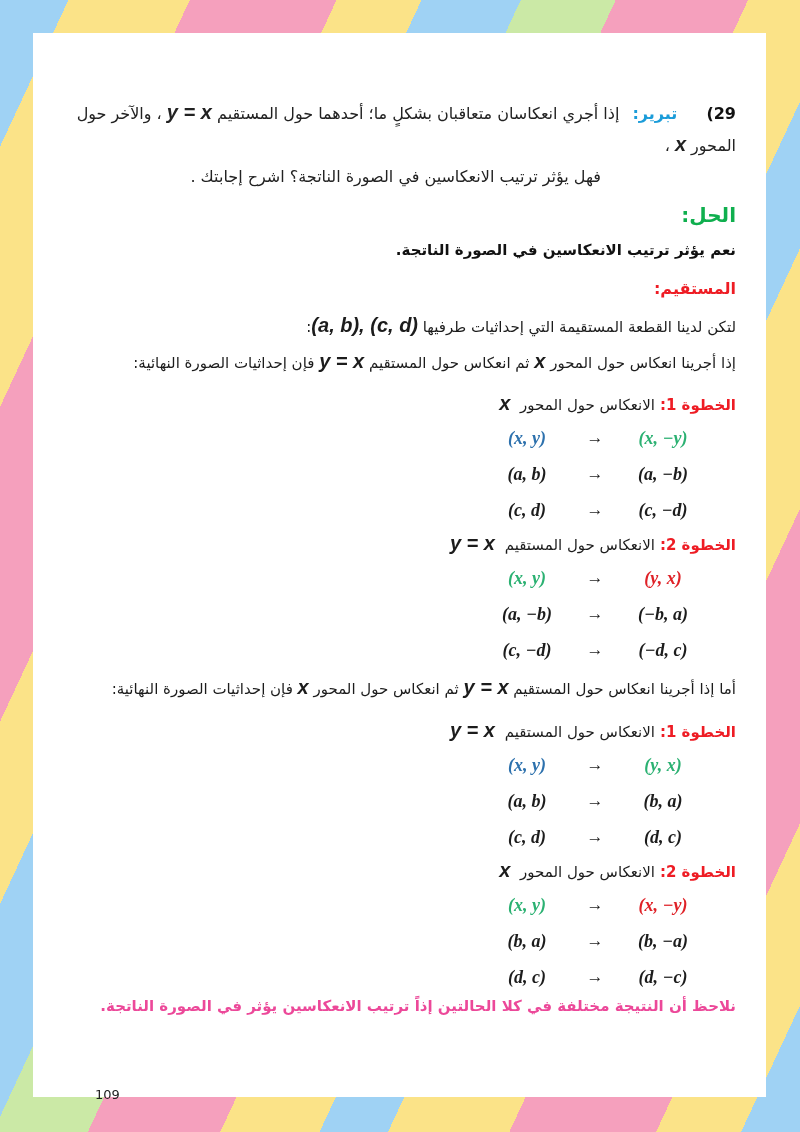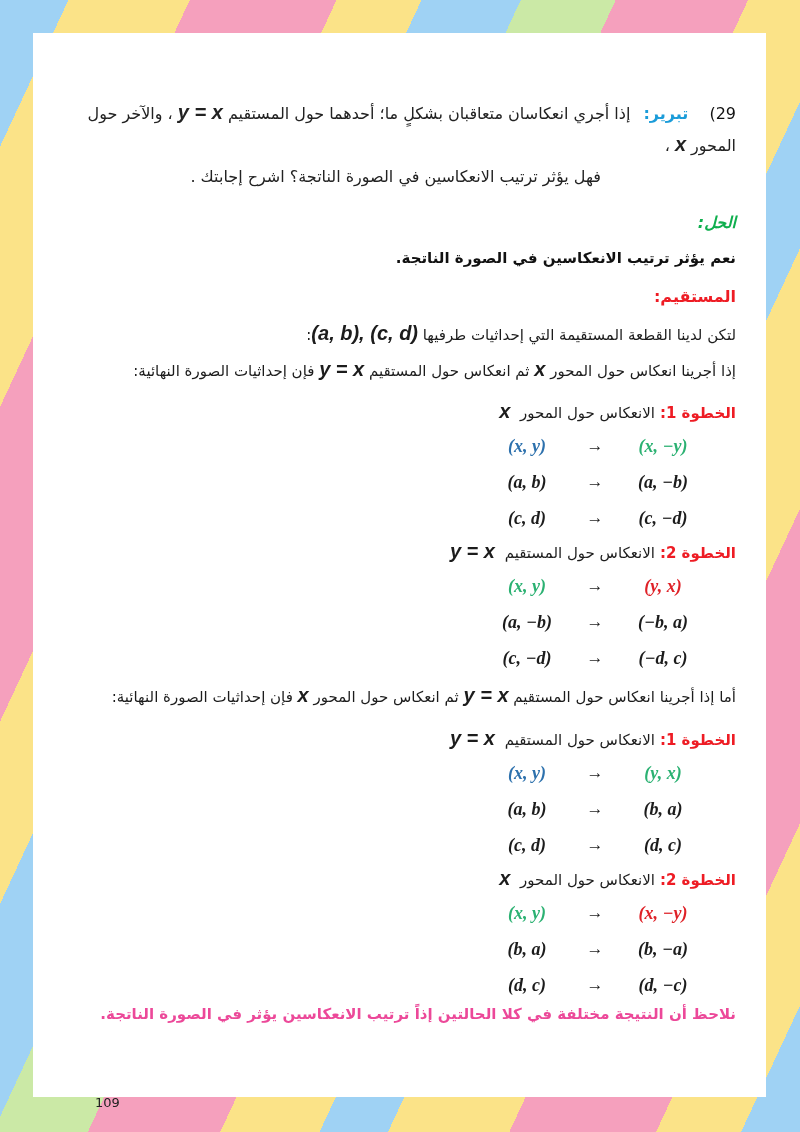--- a/index.html
+++ b/index.html
@@ -19,25 +19,25 @@
   .page{
     position:absolute;left:33px;top:33px;width:733px;height:1064px;
     background:#ffffff;
   }
   .content{
     direction:rtl;text-align:right;
     padding:64px 30px 0 30px;
     color:#1c1c1c;font-size:15px;
   }
   .problem{font-size:16px;line-height:31px;color:#222;}
-  .p-num{font-weight:normal;color:#111;margin-left:16px;}
+  .p-num{font-weight:bold;color:#111;margin-left:24px;}
   .p-label{font-weight:bold;margin-left:8px;}
   .p-line2{margin-right:135px;}
   .math{font-family:Liberation Sans, sans-serif;font-style:italic;font-weight:bold;font-size:20px;}
-  .h-line{font-weight:bold;font-size:16px;line-height:22px;margin-top:20px;font-style:italic;}
+  .h-line{font-weight:bold;font-size:20px;line-height:22px;margin-top:12px;}
   .h-line2{font-weight:bold;font-size:16px;line-height:22px;margin-top:17px;}
   .answer{font-weight:bold;line-height:22px;margin-top:13px;color:#111;}
   .plain{line-height:22px;margin-top:14px;}
   .intro{line-height:22px;margin-top:12px;}
   .intro2{line-height:23px;margin-top:8px;}
   .step-heading{line-height:22px;margin-top:18px;}
   .step-heading.tight{margin-top:4px;}
   .step-label{font-weight:bold;margin-left:5px;}
   .head-math{margin-right:5px;}
   .pairs{

